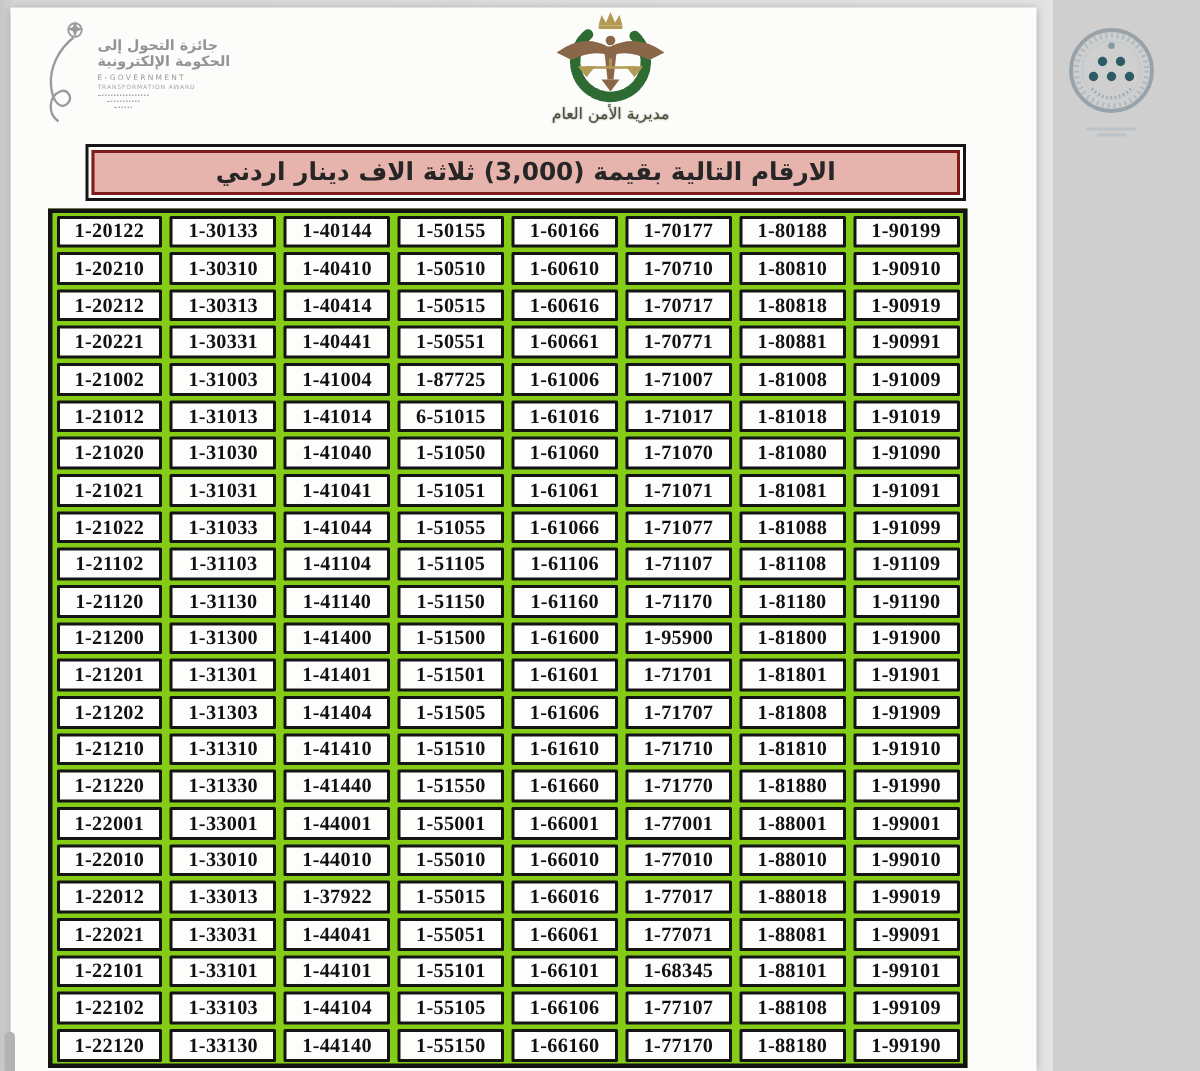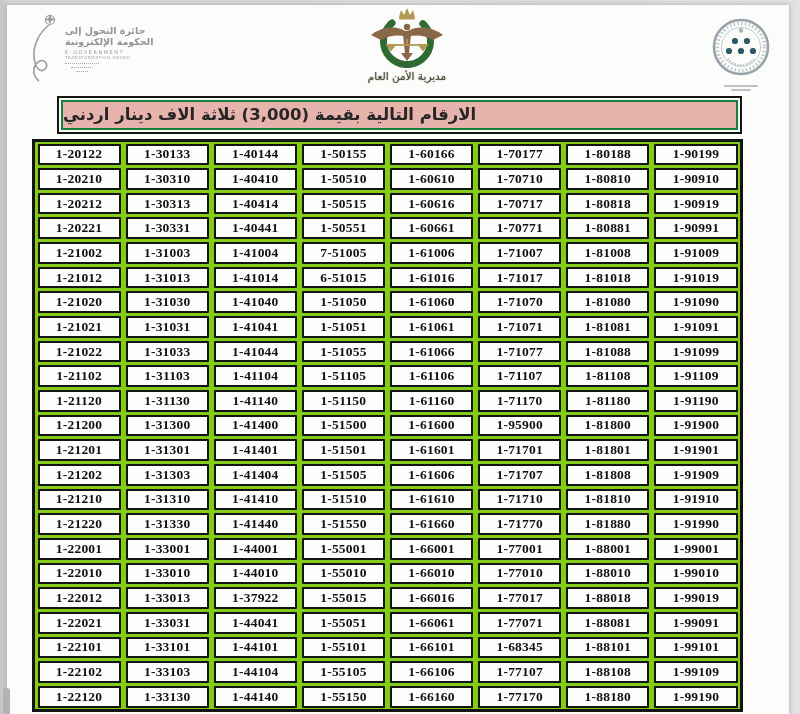--- a/index.html
+++ b/index.html
@@ -4,21 +4,21 @@
 <style>
   html, body {
     margin: 0; padding: 0;
     width: 800px; height: 714px;
     overflow: hidden;
     background: #cfcfcf;
     font-family: "DejaVu Sans", sans-serif;
   }
   .photo {
     position: relative;
-    width: 800px; height: 714px;
+    width: 702px; height: 714px;
     background: linear-gradient(90deg, #c6c6c6 0, #d8d8d8 10px, #e3e3e3 100%);
   }
   .document {
     position: absolute;
     left: 7px; top: 5px; right: 11px; bottom: 0;
     background: #fcfcfb;
     box-shadow: 0 0 6px rgba(0,0,0,.25);
   }
   .edge-tab {
     position: absolute;
@@ -57,24 +57,24 @@
   .logo-right { position: absolute; left: 700px; top: 12px; width: 68px; text-align: center; }
   .seal-lines { margin: 1px auto 0; }
   .seal-lines div { height: 2px; background: #bcc3c8; margin: 2px auto; border-radius: 1px; }
 
   
   .title-box {
     position: absolute; left: 50px; right: 47px; top: 91px;
     border: 2px solid #151515; background: #fbfbfa; padding: 2px;
   }
   .title-inner {
-    border: 2px solid #15803d;
+    border: 2px solid #7f1d1d;
     background: #e7b3ad;
     direction: rtl;
-    text-align: left;
+    text-align: center;
     font-weight: bold;
     font-size: 16.5px;
     color: #262626;
     padding: 3px 0 4px;
     letter-spacing: .2px;
   }
 
   
   .grid {
     position: absolute; left: 25px; right: 46px; top: 134px; bottom: 2px;
@@ -212,21 +212,21 @@
         <div class="cell">1-30331</div>
         <div class="cell">1-40441</div>
         <div class="cell">1-50551</div>
         <div class="cell">1-60661</div>
         <div class="cell">1-70771</div>
         <div class="cell">1-80881</div>
         <div class="cell">1-90991</div>
         <div class="cell">1-21002</div>
         <div class="cell">1-31003</div>
         <div class="cell">1-41004</div>
-        <div class="cell">7-51005</div>
+        <div class="cell">1-87725</div>
         <div class="cell">1-61006</div>
         <div class="cell">1-71007</div>
         <div class="cell">1-81008</div>
         <div class="cell">1-91009</div>
         <div class="cell">1-21012</div>
         <div class="cell">1-31013</div>
         <div class="cell">1-41014</div>
         <div class="cell">6-51015</div>
         <div class="cell">1-61016</div>
         <div class="cell">1-71017</div>

